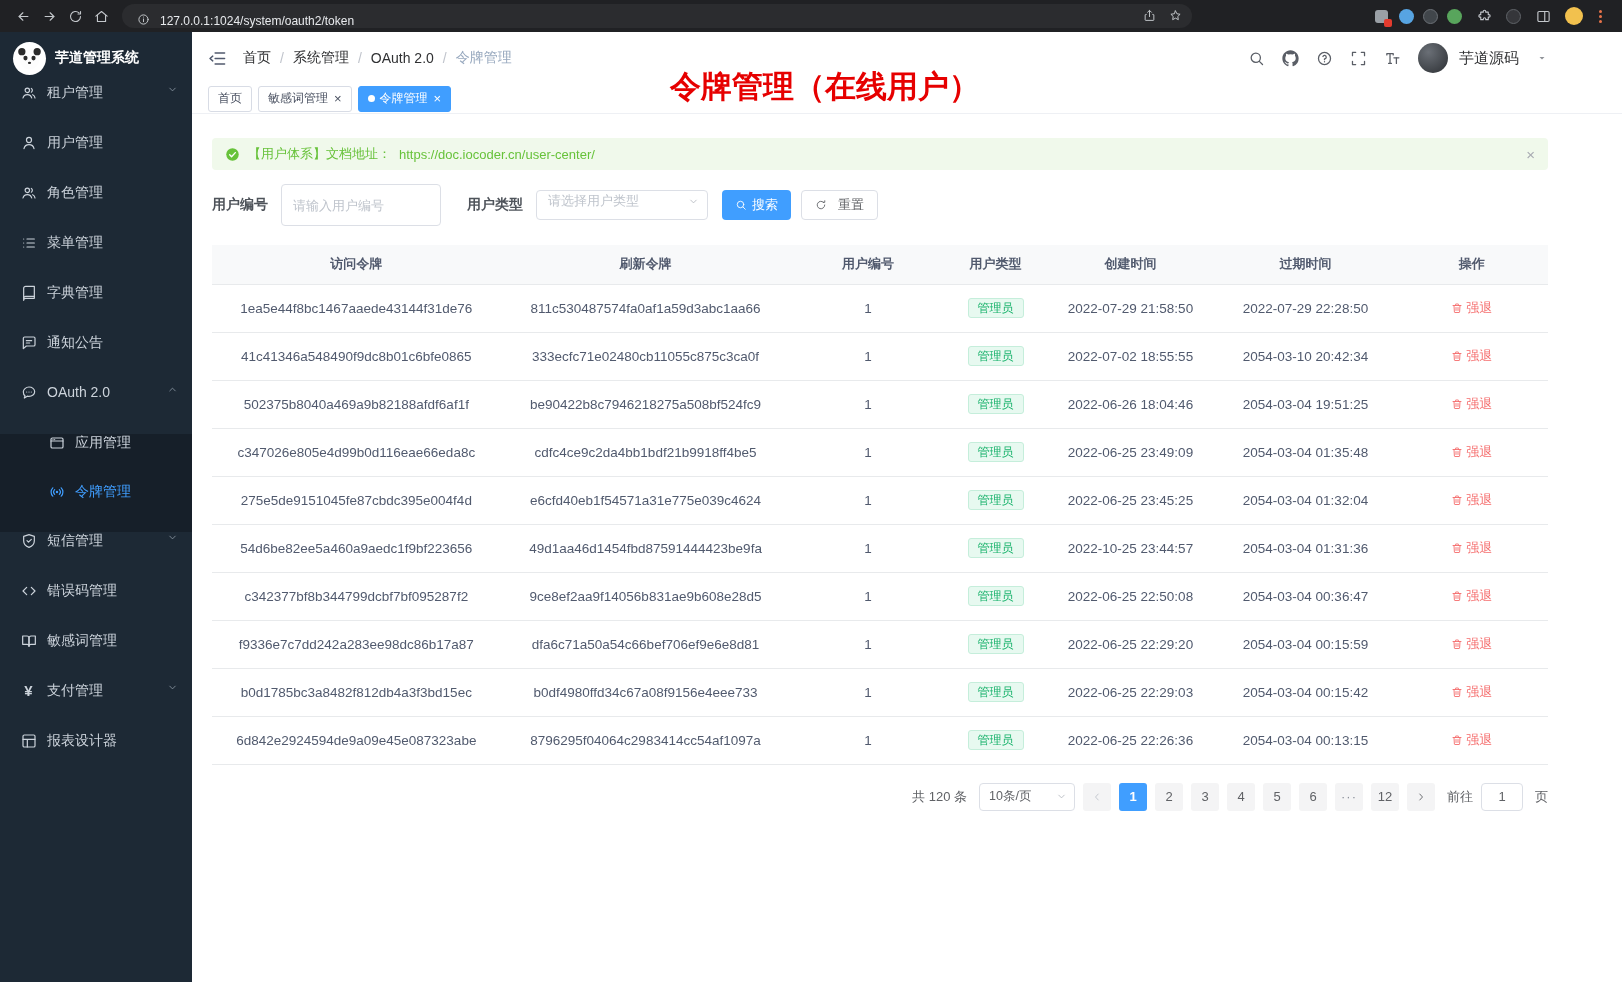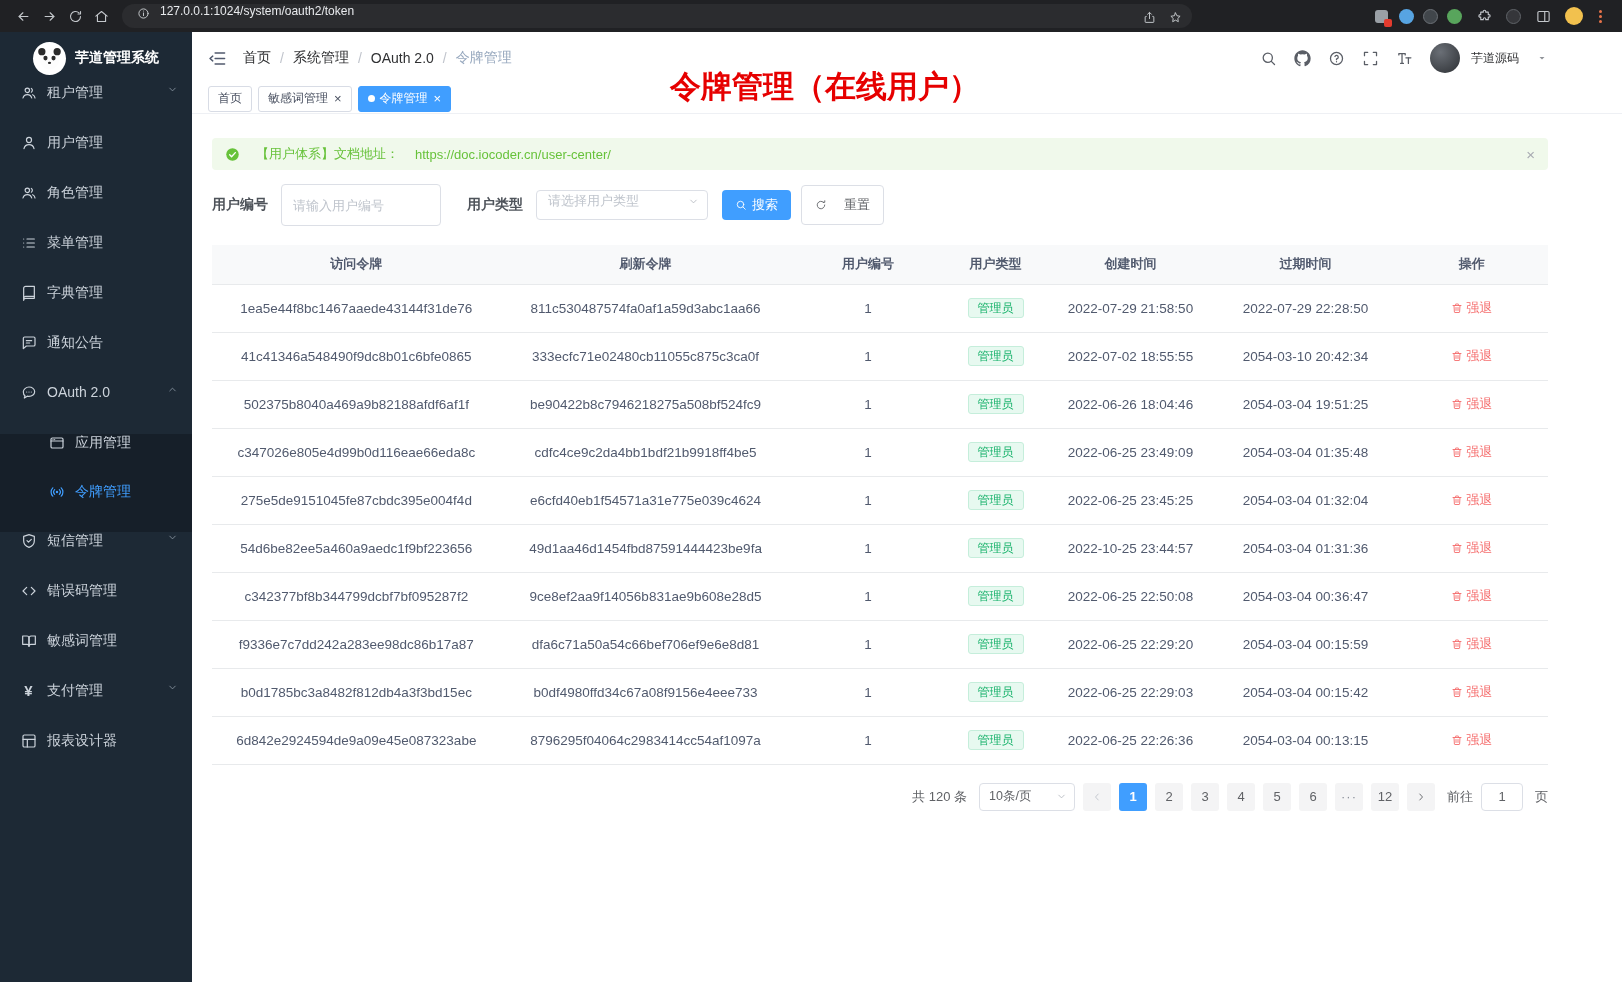--- a/index.html
+++ b/index.html
@@ -4,41 +4,41 @@
 <style>
   * { margin:0; padding:0; box-sizing:border-box; }
   html,body { width:1622px; height:982px; }
   body { font-family:"Liberation Sans","DejaVu Sans",sans-serif; background:#fff; overflow:hidden; }
   .screen { position:relative; width:1622px; height:982px; }
 
   
   .browser-bar { height:32px; background:#202124; display:flex; align-items:center; padding:0 10px; color:#c3c7cb; }
   .nav-btn { width:26px; height:26px; display:flex; align-items:center; justify-content:center; border-radius:50%; flex-shrink:0; }
   .nav-btn svg { width:15px; height:15px; }
-  .url-bar { width:1070px; height:24px; background:#2b2c2f; border-radius:12px; margin:0 8px; display:flex; align-items:flex-start; padding:0 4px 0 12px; gap:8px; }
+  .url-bar { width:1070px; height:24px; background:#2b2c2f; border-radius:12px; margin:0 8px; display:flex; align-items:flex-end; padding:0 4px 0 12px; gap:8px; }
   .url-bar svg { width:13px; height:13px; }
   .url-text { color:#e8eaed; font-size:12px; flex:1; white-space:nowrap; overflow:hidden; }
   .url-right { display:flex; align-items:center; }
   .browser-right { display:flex; align-items:center; gap:9px; margin-left:auto; padding-right:4px; }
   .ext-wrap { position:relative; width:18px; height:18px; display:flex; align-items:center; justify-content:center; }
   .ext-grid { width:13px; height:13px; background:#9aa0a6; border-radius:3px; }
   .ext-badge { position:absolute; right:-2px; bottom:-2px; width:8px; height:8px; background:#e33b2e; border-radius:2px; }
   .ext-dot { width:15px; height:15px; border-radius:50%; }
   .ext-dot.blue { background:#57a4e2; }
   .ext-dot.dark { background:#41464b; border:1px solid #6b7076; }
   .ext-dot.green { background:#58a55c; }
   .ext-dot.moon { background:#35363a; border:1px solid #5f6368; }
   .avatar-mini { width:18px; height:18px; border-radius:50%; background:#f2c14e; }
   .dots-btn { display:flex; flex-direction:column; gap:2px; align-items:center; width:16px; }
   .dots-btn i { width:3px; height:3px; border-radius:50%; background:#e8734a; }
 
   
   .app { display:flex; height:950px; }
   .sidebar { width:192px; flex-shrink:0; background:var(--sidebar-bg,#1d2935); color:#ccd3db; display:flex; flex-direction:column; }
-  .logo-row { height:52px; display:flex; align-items:center; padding:0 13px; gap:9px; flex-shrink:0;justify-content:center; }
+  .logo-row { height:52px; display:flex; align-items:center; padding:0 13px; gap:9px; flex-shrink:0; }
   .logo-badge { width:33px; height:33px; border-radius:50%; background:#fff; display:flex; align-items:center; justify-content:center; overflow:hidden; }
   .logo-badge svg { width:29px; height:29px; }
   .logo-title { font-size:14px; font-weight:700; color:#fff; white-space:nowrap; }
   .menu { flex:1; overflow:hidden; }
   .menu-item { height:50px; display:flex; align-items:flex-start; padding:0 14px 0 20px; font-size:14px; cursor:pointer; white-space:nowrap; }
   .menu-item .mi-icon { width:17px; height:17px; margin-right:10px; display:flex; align-items:center; justify-content:center; flex-shrink:0; }
   .mi-icon svg { width:16px; height:16px; }
   .mi-icon .glyph { font-size:15px; font-weight:700; line-height:1; }
   .mi-label { flex:1; overflow:hidden; }
   .mi-chevron { display:flex; }
@@ -54,51 +54,51 @@
   .icon-btn { display:flex; align-items:center; justify-content:center; color:#5a5e66; cursor:pointer; }
   .icon-btn svg { width:17px; height:17px; }
   .hamburger { margin-right:16px; }
   .hamburger svg { width:19px; height:19px; color:#515a6e; }
   .breadcrumb { display:flex; align-items:center; gap:9px; font-size:14px; }
   .crumb { color:#303133; font-weight:500; cursor:pointer; }
   .crumb.last { color:#97a8be; font-weight:400; cursor:default; }
   .crumb-sep { color:#c0c4cc; }
   .topbar-right { margin-left:auto; display:flex; align-items:center; gap:17px; }
   .avatar { width:30px; height:30px; border-radius:50%; background:radial-gradient(circle at 35% 30%, #6a6f76, #2c2f33); }
-  .username { font-size:12px; color:#303133; margin-left:-6px; }
+  .username { font-size:15px; color:#303133; margin-left:-6px; }
   .caret svg { width:12px; height:12px; color:#909399; }
 
   
   .tabs-bar { height:30px; display:flex; align-items:center; gap:6px; padding:0 16px; border-bottom:1px solid #eef0f4; flex-shrink:0; }
   .tab { height:26px; display:flex; align-items:center; gap:5px; padding:0 9px; border:1px solid #d8dce5; border-radius:3px; background:#fff; font-size:12px; color:#495060; cursor:pointer; }
   .tab.active { background:var(--accent,#409eff); border-color:var(--accent,#409eff); color:#fff; }
   .tab-dot { width:7px; height:7px; border-radius:50%; background:#fff; }
   .tab-close { font-size:13px; line-height:1; margin-left:1px; cursor:pointer; }
 
   
   .content { flex:1; padding:0 74px 0 20px; position:relative; }
-  .alert { margin-top:24px; height:30px; background:var(--success-bg,#f0f9eb); border-radius:4px; display:flex; align-items:center; padding:16px 13px; gap:16px; font-size:13px; color:var(--success,#67c23a); }
+  .alert { margin-top:24px; height:30px; background:var(--success-bg,#f0f9eb); border-radius:4px; display:flex; align-items:center; padding:16px 13px; gap:8px; font-size:13px; color:var(--success,#67c23a); }
   .alert-check { display:flex; }
   .alert-check svg { width:15px; height:15px; }
   .alert-text { font-weight:400; }
   .alert-link { color:var(--success,#67c23a); text-decoration:none; cursor:pointer; }
   .alert-close { margin-left:auto; color:#a8abb2; font-size:15px; cursor:pointer; }
 
   .filters { margin-top:14px; display:flex; align-items:center; font-size:14px; }
   .filter-label { color:#4e535a; font-weight:700; margin-right:13px; }
   .text-input { width:160px; height:42px; border:1px solid #dcdfe6; border-radius:4px; padding:0 11px; font-size:13px; color:#606266; outline:none; }
   .text-input::placeholder { color:#bfc4cc; }
   .lbl2 { margin-left:26px; }
   .select { width:172px; height:30px; border:1px solid #dcdfe6; border-radius:4px; display:flex; align-items:center; justify-content:space-between; padding:0 8px 8px 11px; cursor:pointer; }
   .select-placeholder { color:#bfc4cc; font-size:13px; }
   .select-caret { display:flex; }
   .select-caret svg { width:11px; height:11px; color:#b1b6bd; }
   .btn-primary { margin-left:14px; height:30px; background:var(--accent,#409eff); color:#fff; border:none; border-radius:4px; padding:0 13px; display:flex; align-items:center; gap:5px; font-size:13px; cursor:pointer; font-family:inherit; }
   .btn-primary svg { width:12px; height:12px; }
-  .btn-plain { margin-left:10px; height:40px; background:#fff; color:#606266; border:1px solid #dcdfe6; border-radius:4px; padding:0 13px; display:flex; align-items:center; gap:17px; font-size:13px; cursor:pointer; font-family:inherit; }
+  .btn-plain { margin-left:10px; height:30px; background:#fff; color:#606266; border:1px solid #dcdfe6; border-radius:4px; padding:0 13px; display:flex; align-items:center; gap:11px; font-size:13px; cursor:pointer; font-family:inherit; }
   .btn-plain svg { width:12px; height:12px; }
 
   .table-wrap { margin-top:19px; }
   table { width:100%; border-collapse:collapse; table-layout:fixed; }
   col.c1{width:21.6%} col.c2{width:21.7%} col.c3{width:11.6%} col.c4{width:7.5%} col.c5{width:12.7%} col.c6{width:13.5%}
   thead th { height:39px; background:#f8f9fa; font-size:13px; color:#515a6e; font-weight:700; border-bottom:1px solid #e8eaec; text-align:center; }
   tbody td { height:48px; text-align:center; font-size:13.5px; color:#515a6e; border-bottom:1px solid #e8eaec; white-space:nowrap; overflow:hidden; }
   .badge { display:inline-block; padding:3px 9px; font-size:12px; line-height:1; border-radius:3px; background:var(--badge-bg,#e7f9f0); color:var(--badge-text,#18b26b); border:1px solid var(--badge-border,#c5eedb); }
   .action { color:var(--danger,#f56c6c); font-size:13px; display:inline-flex; align-items:center; gap:3px; cursor:pointer; }
   .action svg { width:12px; height:12px; }

